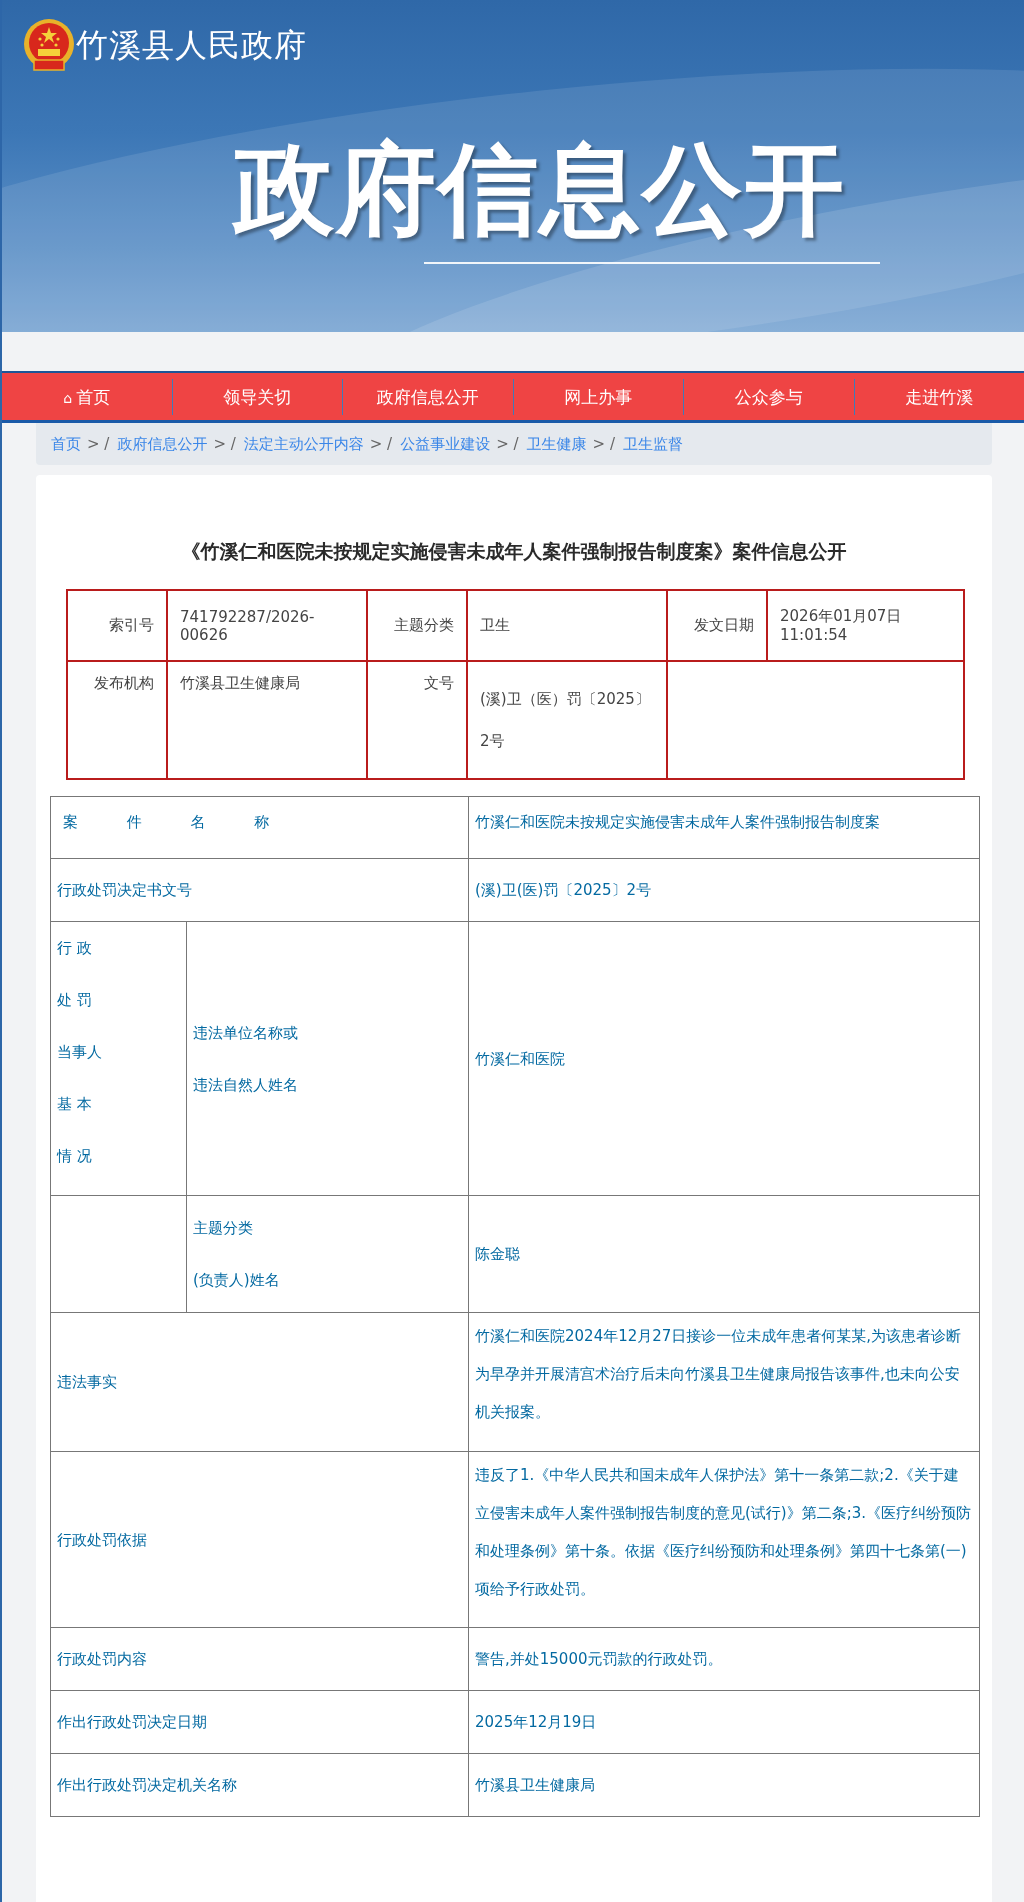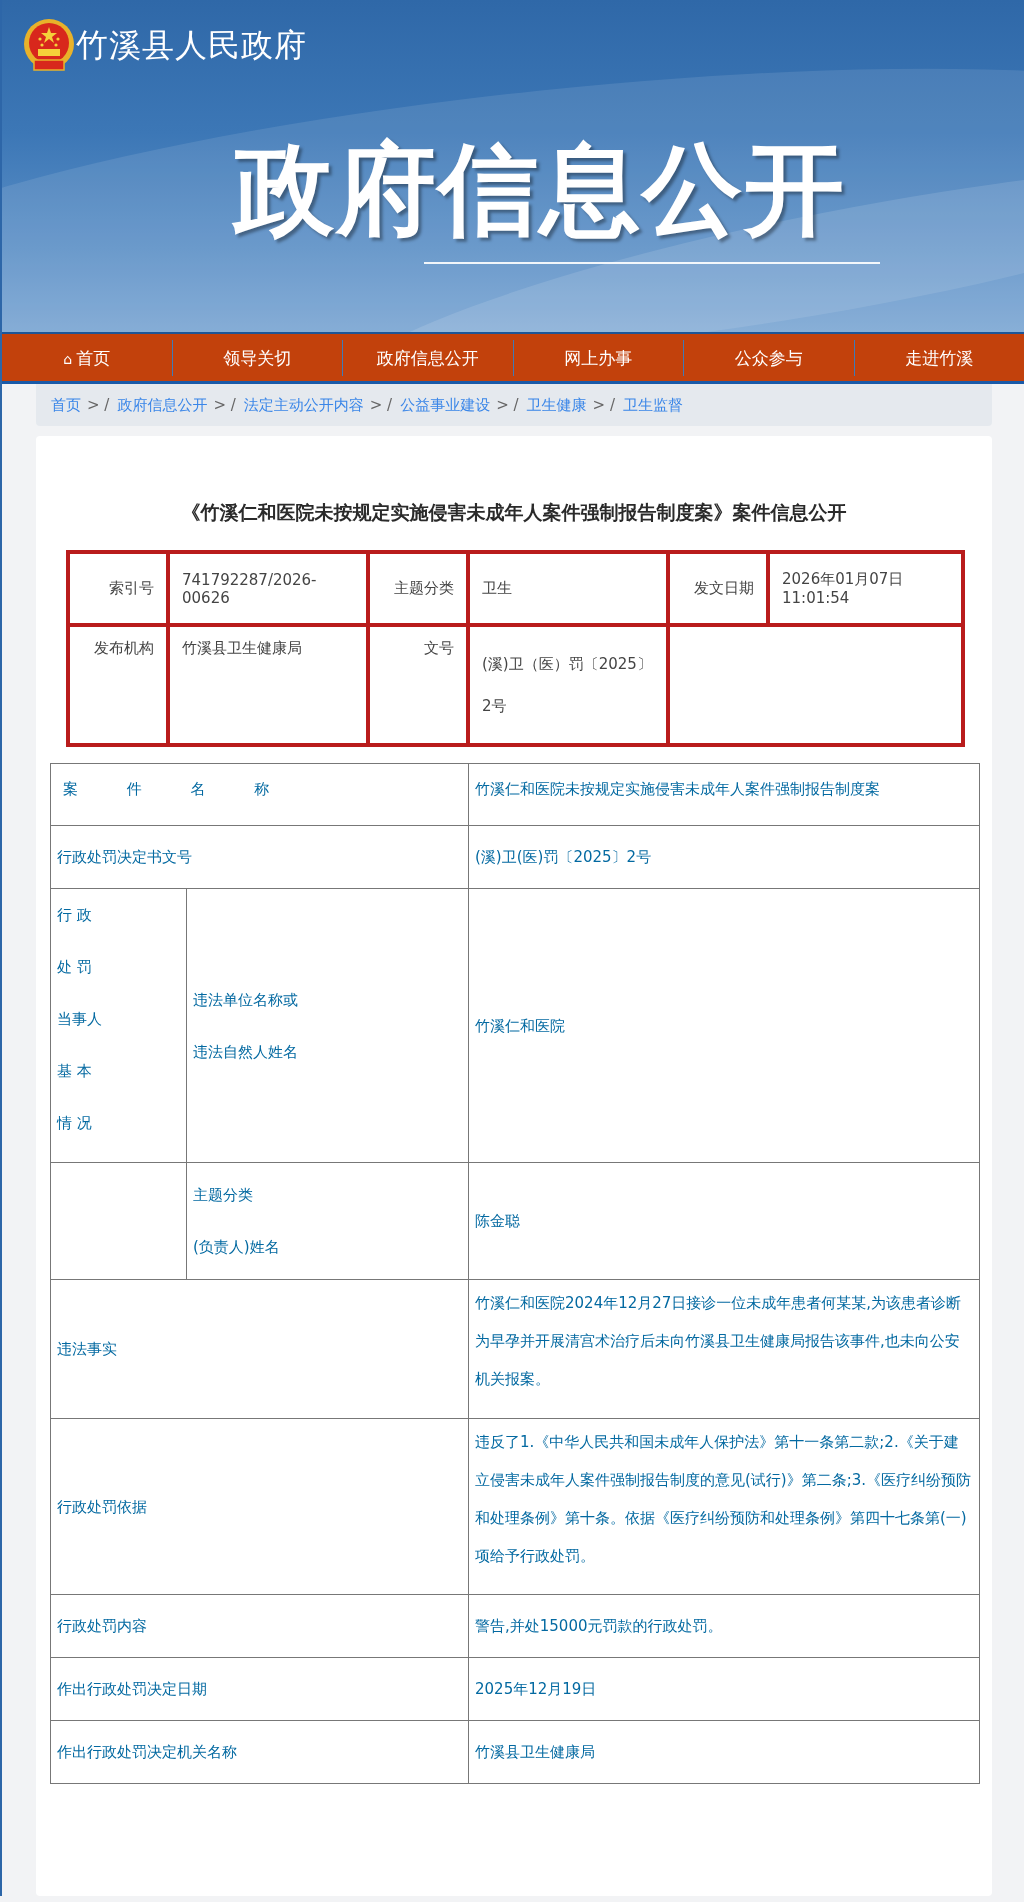--- a/index.html
+++ b/index.html
@@ -44,24 +44,24 @@
     font-size: 100px; font-weight: bold; color: #fff;
     letter-spacing: 2px;
     text-shadow: 3px 3px 3px rgba(0,0,0,0.35);
     line-height: 1;
   }
   .banner-line {
     position: absolute; left: 422px; top: 262px; width: 456px; height: 2px;
     background: #fff; opacity: 0.9;
   }
   .nav {
-    height: 52px; background: #c2410c;
+    height: 52px; background: #ef4444;
     border-top: 2px solid #1d5597;
     border-bottom: 3px solid #1a5aa8;
-    display: flex; align-items: center;
+    display: flex; align-items: center; margin-top: 39px;
   }
   .nav-item {
     flex: 1; text-align: center; color: #fff; font-size: 17px;
     height: 36px; line-height: 36px; cursor: pointer;
     border-right: 1px solid #3f7ab8;
   }
   .nav-item:last-child { border-right: none; }
   .nav-item .home-icon { font-size: 14px; margin-right: 4px; }
   .breadcrumb {
     margin: 0 32px 0 34px; height: 42px;
@@ -77,21 +77,21 @@
     min-height: 1460px;
   }
   .title {
     text-align: center; font-size: 19px; font-weight: bold; color: #2a2a2a;
     line-height: 36px; padding: 0 0 20px 0;
   }
   .meta {
     margin: 0 14px 16px 16px; border-collapse: collapse; width: 899px;
     font-size: 15px; color: #444;
   }
-  .meta td { border: 4px solid #b91c1c; height: 46px; padding: 16px 12px; vertical-align: middle; }
+  .meta td { border: 2px solid #b91c1c; height: 46px; padding: 16px 12px; vertical-align: middle; }
   .meta td.lbl { text-align: right; width: 100px; }
   .meta td.val { line-height: 42px; }
   .case {
     border-collapse: collapse; width: 930px; font-size: 15px; color: #0369a1;
   }
   .case td {
     border: 1px solid #777; padding: 6px 6px; vertical-align: middle;
     line-height: 26px;
   }
   .case td.spaced { letter-spacing: 22px; }

